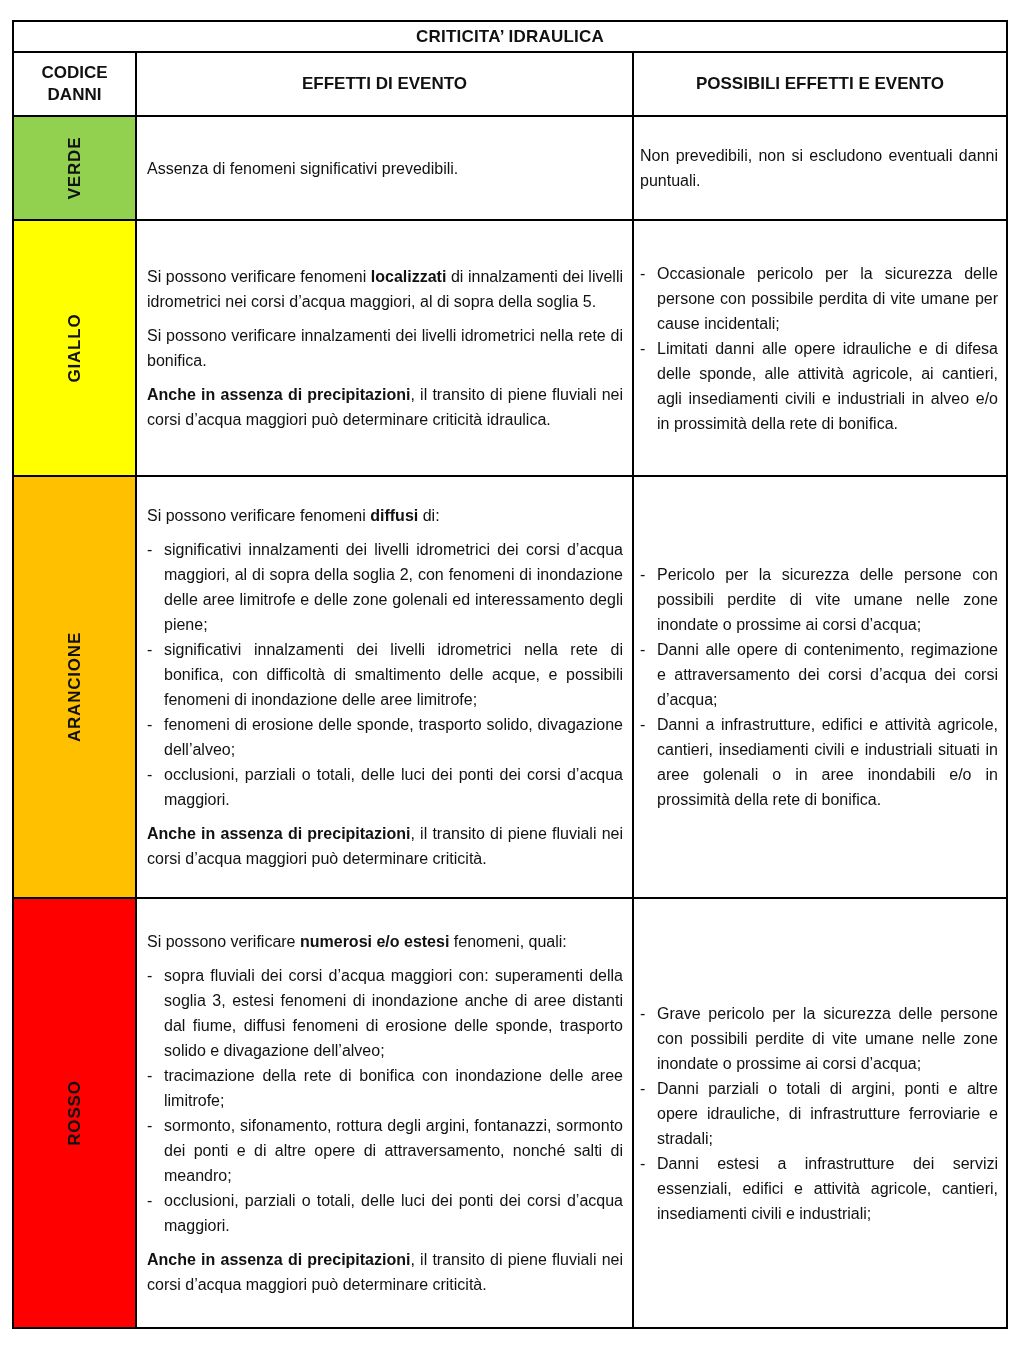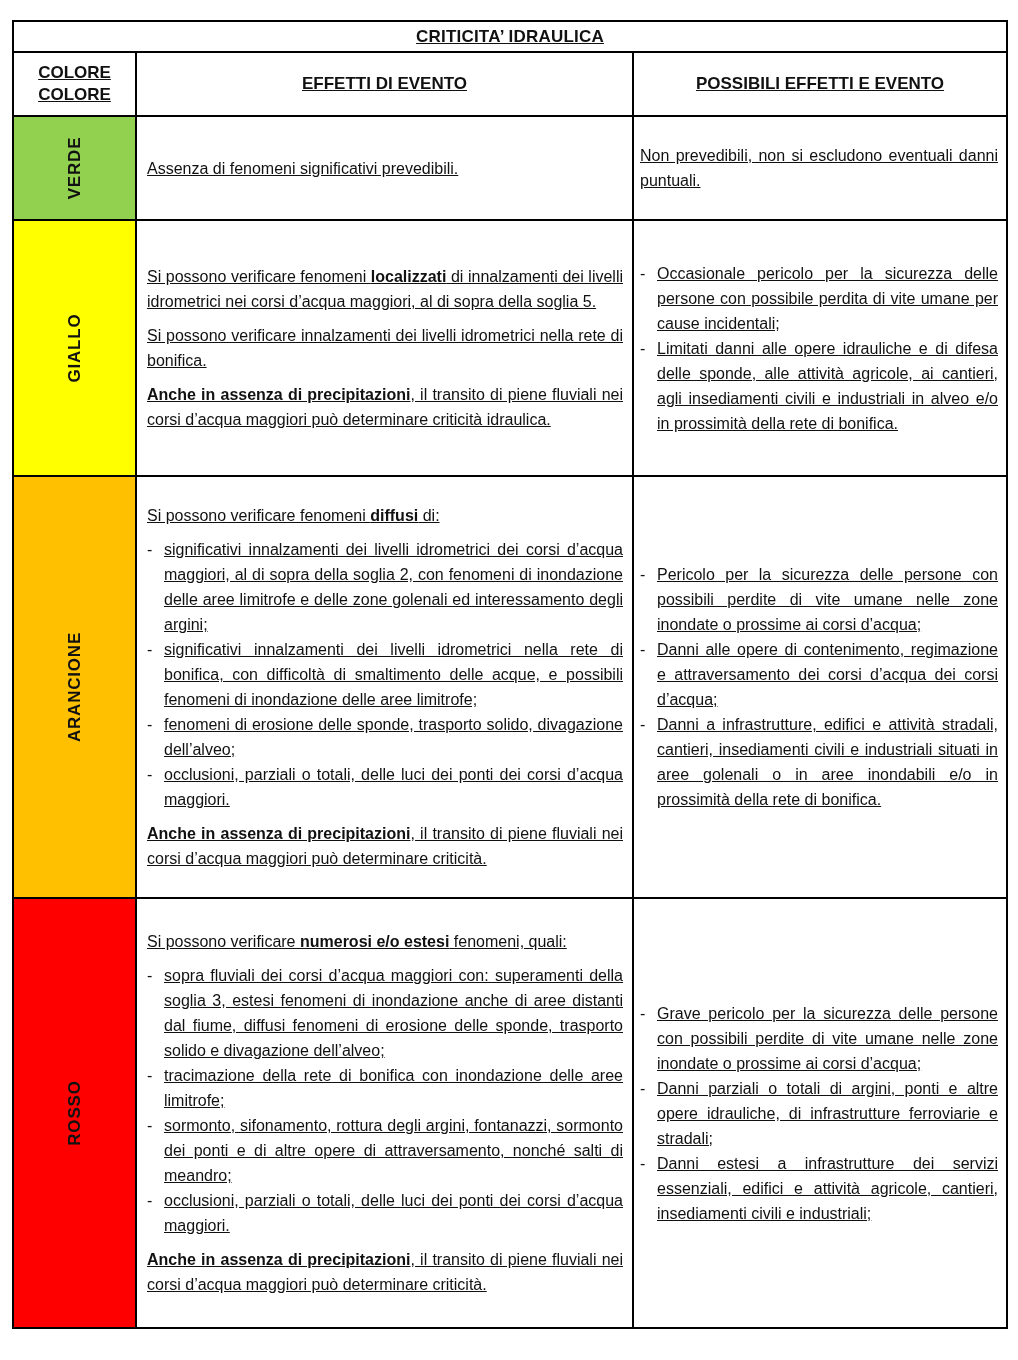--- a/index.html
+++ b/index.html
@@ -10,21 +10,20 @@
     height: 1360px;
     overflow: hidden;
     font-family: "Liberation Sans", sans-serif;
     color: #111111;
   }
   .page {
     box-sizing: border-box;
     width: 948px;
     height: 1360px;
     padding: 20px 12px 16px 12px;
-    text-decoration: underline;
   }
   table.criticita {
     border-collapse: collapse;
     table-layout: fixed;
     width: 994px;
   }
   table.criticita th,
   table.criticita td {
     border: 2px solid #000000;
     box-sizing: border-box;
@@ -103,21 +102,21 @@
     <colgroup>
       <col style="width:123px">
       <col style="width:497px">
       <col style="width:374px">
     </colgroup>
     <thead>
       <tr>
         <th colspan="3" class="title-cell">CRITICITA’ IDRAULICA</th>
       </tr>
       <tr class="header-row">
-        <th>COLORE COLORE</th>
+        <th>CODICE DANNI</th>
         <th>EFFETTI DI EVENTO</th>
         <th>POSSIBILI EFFETTI E EVENTO</th>
       </tr>
     </thead>
     <tbody id="rows">
         <tr>
           <td class="code-cell" style="background: rgb(146, 208, 80);">
             <span class="code-label">VERDE</span>
           </td>
           <td class="text-cell scenario-cell">
@@ -140,30 +139,30 @@
             <div class="bullet"><span class="dash">-</span><span>Occasionale pericolo per la sicurezza delle persone con possibile perdita di vite umane per cause incidentali;</span></div>
             <div class="bullet"><span class="dash">-</span><span>Limitati danni alle opere idrauliche e di difesa delle sponde, alle attività agricole, ai cantieri, agli insediamenti civili e industriali in alveo e/o in prossimità della rete di bonifica.</span></div>
           </td>
         </tr>
         <tr>
           <td class="code-cell" style="background: rgb(255, 192, 0);">
             <span class="code-label">ARANCIONE</span>
           </td>
           <td class="text-cell scenario-cell">
             <div class="para"><span>Si possono verificare fenomeni </span><b>diffusi</b><span> di:</span></div>
-            <div class="bullet"><span class="dash">-</span><span>significativi innalzamenti dei livelli idrometrici dei corsi d’acqua maggiori, al di sopra della soglia 2, con fenomeni di inondazione delle aree limitrofe e delle zone golenali ed interessamento degli argini;</span></div>
+            <div class="bullet"><span class="dash">-</span><span>significativi innalzamenti dei livelli idrometrici dei corsi d’acqua maggiori, al di sopra della soglia 2, con fenomeni di inondazione delle aree limitrofe e delle zone golenali ed interessamento degli piene;</span></div>
             <div class="bullet"><span class="dash">-</span><span>significativi innalzamenti dei livelli idrometrici nella rete di bonifica, con difficoltà di smaltimento delle acque, e possibili fenomeni di inondazione delle aree limitrofe;</span></div>
             <div class="bullet"><span class="dash">-</span><span>fenomeni di erosione delle sponde, trasporto solido, divagazione dell’alveo;</span></div>
             <div class="bullet"><span class="dash">-</span><span>occlusioni, parziali o totali, delle luci dei ponti dei corsi d’acqua maggiori.</span></div>
             <div class="para"><b>Anche in assenza di precipitazioni</b><span>, il transito di piene fluviali nei corsi d’acqua maggiori può determinare criticità.</span></div>
           </td>
           <td class="text-cell effects-cell">
             <div class="bullet"><span class="dash">-</span><span>Pericolo per la sicurezza delle persone con possibili perdite di vite umane nelle zone inondate o prossime ai corsi d’acqua;</span></div>
             <div class="bullet"><span class="dash">-</span><span>Danni alle opere di contenimento, regimazione e attraversamento dei corsi d’acqua dei corsi d’acqua;</span></div>
-            <div class="bullet"><span class="dash">-</span><span>Danni a infrastrutture, edifici e attività stradali, cantieri, insediamenti civili e industriali situati in aree golenali o in aree inondabili e/o in prossimità della rete di bonifica.</span></div>
+            <div class="bullet"><span class="dash">-</span><span>Danni a infrastrutture, edifici e attività agricole, cantieri, insediamenti civili e industriali situati in aree golenali o in aree inondabili e/o in prossimità della rete di bonifica.</span></div>
           </td>
         </tr>
         <tr>
           <td class="code-cell" style="background: rgb(255, 0, 0);">
             <span class="code-label">ROSSO</span>
           </td>
           <td class="text-cell scenario-cell">
             <div class="para"><span>Si possono verificare </span><b>numerosi e/o estesi</b><span> fenomeni, quali:</span></div>
             <div class="bullet"><span class="dash">-</span><span>sopra fluviali dei corsi d’acqua maggiori con: superamenti della soglia 3, estesi fenomeni di inondazione anche di aree distanti dal fiume, diffusi fenomeni di erosione delle sponde, trasporto solido e divagazione dell’alveo;</span></div>
             <div class="bullet"><span class="dash">-</span><span>tracimazione della rete di bonifica con inondazione delle aree limitrofe;</span></div>

